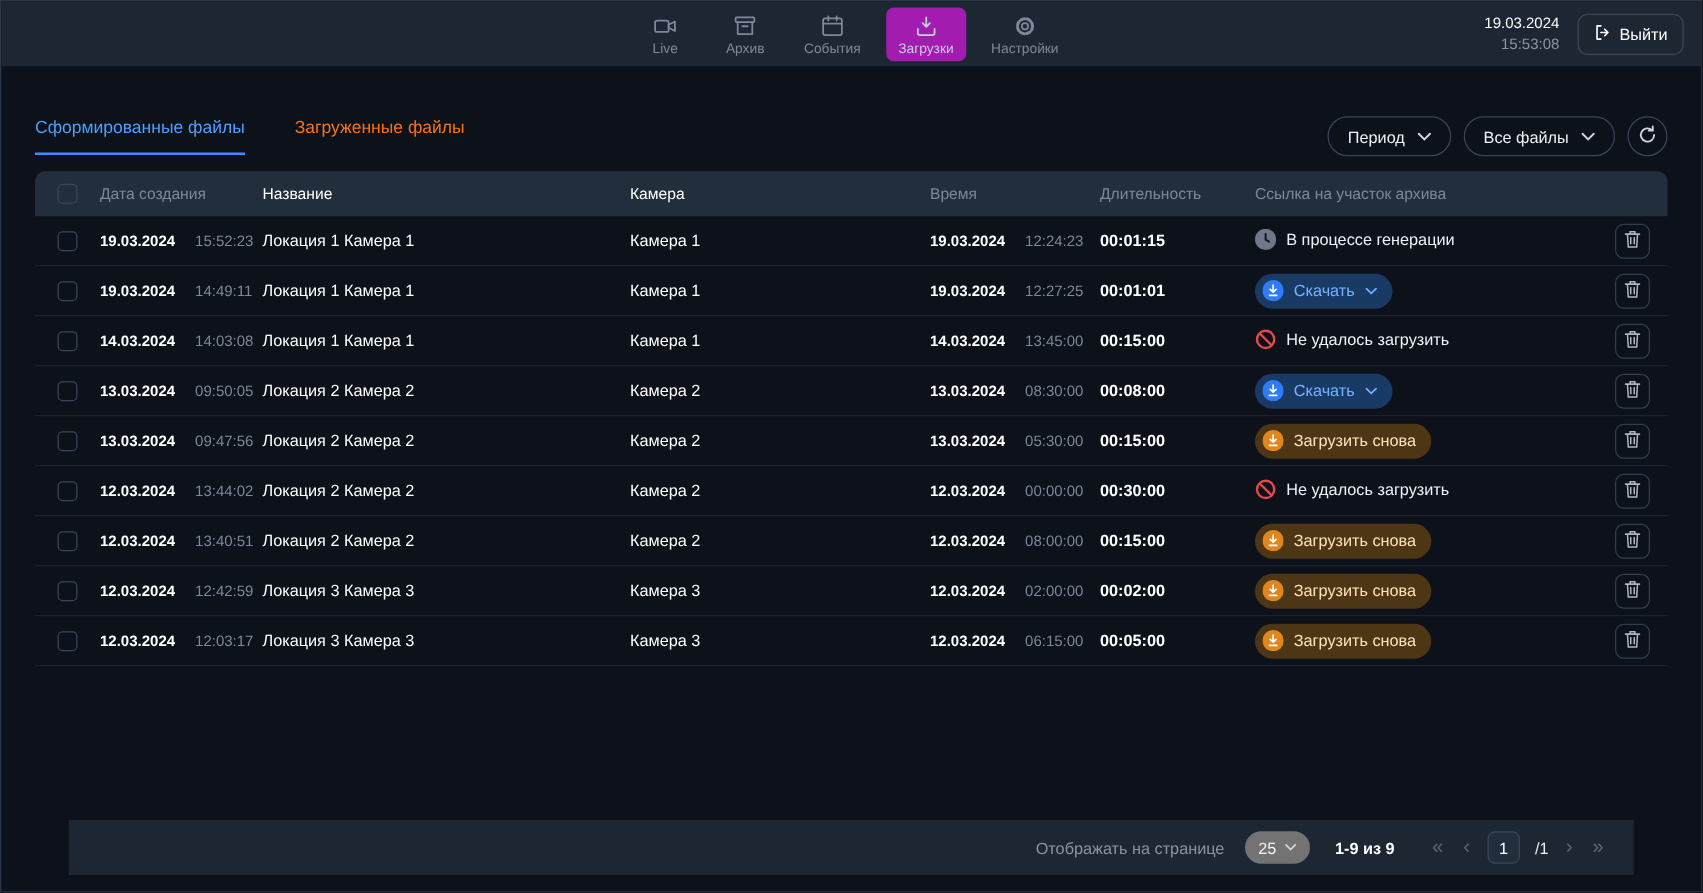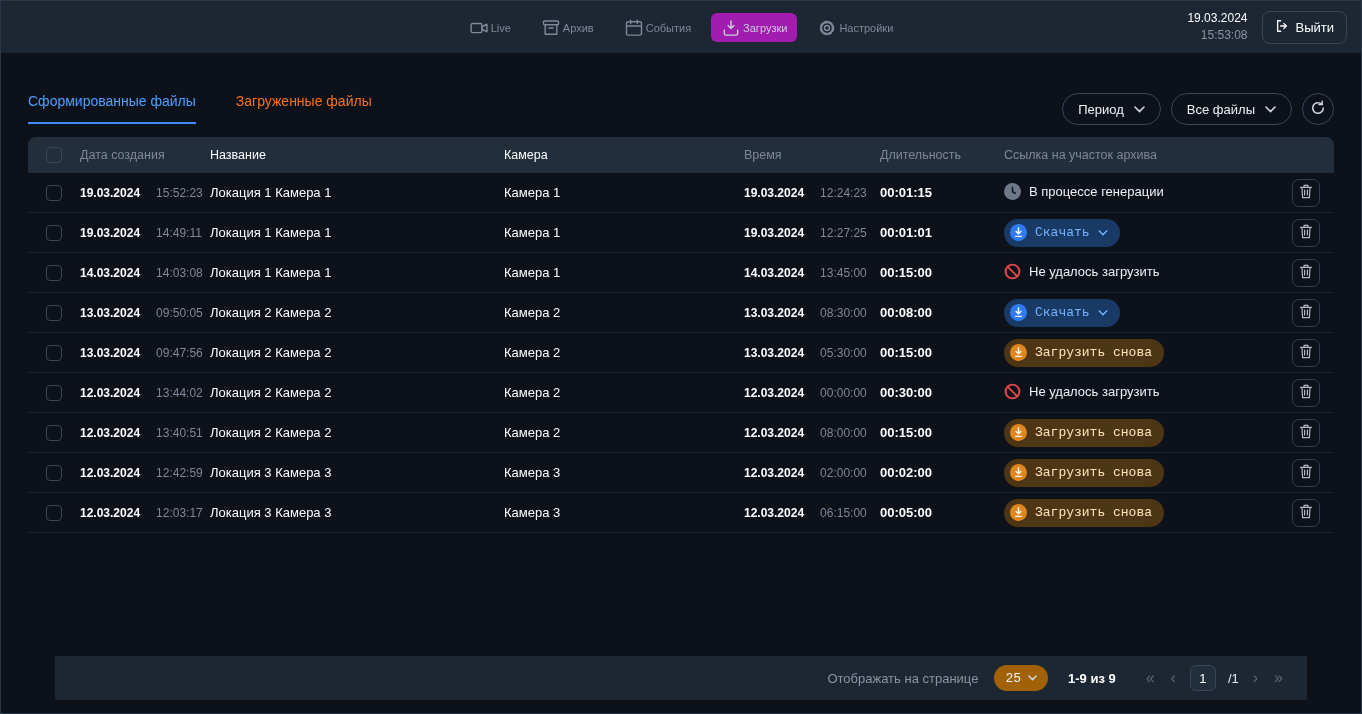--- a/index.html
+++ b/index.html
@@ -3,21 +3,21 @@
 <meta charset="utf-8">
 <style>
   *{box-sizing:border-box;margin:0;padding:0}
   html,body{width:1362px;height:714px;overflow:hidden}
   body{font-family:"Liberation Sans",sans-serif;background:#0c111a;color:#e8edf4}
   .app{display:flex;flex-direction:column;height:100%;position:relative;border:1px solid #2c3748}
 
   
   .topbar{height:52px;background:#1d2734;display:flex;align-items:center;justify-content:center;position:relative;flex-shrink:0}
   .topnav{display:flex;gap:10px;align-items:flex-start}
-  .nav-item{display:flex;flex-direction:row;align-items:center;gap:2px;padding:5px 10px 4px;border-radius:6px;color:#7e8898;font-size:11px;cursor:pointer;min-width:54px}
+  .nav-item{display:flex;flex-direction:column;align-items:center;gap:2px;padding:5px 10px 4px;border-radius:6px;color:#7e8898;font-size:11px;cursor:pointer;min-width:54px}
   .nav-item svg{display:block;stroke:currentColor;fill:none;stroke-width:1.7;stroke-linecap:round;stroke-linejoin:round}
   .nav-item.active{background:#a21caf;color:#c7cfdb}
   .topbar-right{position:absolute;right:14px;top:0;height:100%;display:flex;align-items:center;gap:14px}
   .datetime{text-align:right;font-size:12px;line-height:1.4}
   .datetime .date{color:#fff}
   .datetime .time{color:#8a93a3}
   .logout-btn{display:flex;align-items:center;gap:7px;background:transparent;border:1px solid #3a4658;border-radius:8px;color:#fff;font-size:13px;padding:7px 12px;cursor:pointer;font-family:inherit}
 
   
   .content{flex:1;padding:12px 27px;display:flex;flex-direction:column}
@@ -43,30 +43,30 @@
   .col-status{flex:1;min-width:0}
   .col-actions{width:56px;display:flex;justify-content:center;flex-shrink:0}
   .thead .col-date,.thead .col-time{font-size:12.5px}
   .checkbox{width:16px;height:16px;border:1.5px solid #3a4658;border-radius:4px;display:inline-block;cursor:pointer}
   .d-strong{color:#fff;font-weight:700}
   .d-dim{color:#7e8898;margin-left:16px}
 
   
   .status-plain{display:inline-flex;align-items:center;gap:8px;color:#eef2f7}
   .status-plain .st-ic{display:inline-flex}
-  .status-pill{display:inline-flex;align-items:center;gap:8px;border:none;border-radius:15px;height:28px;padding:0 12px 0 6px;font-size:13px;cursor:pointer;font-family:Liberation Mono, monospace}
+  .status-pill{display:inline-flex;align-items:center;gap:8px;border:none;border-radius:15px;height:28px;padding:0 12px 0 6px;font-size:13px;cursor:pointer;font-family:Liberation Sans, sans-serif}
   .status-pill.blue{background:#1a3a66;color:#77b2ff}
   .status-pill.orange{background:#4d3615;color:#ffe2b8}
   .status-pill .st-ic{display:inline-flex}
   .trash-btn{width:28px;height:28px;border:1px solid #323e50;border-radius:7px;background:transparent;display:flex;align-items:center;justify-content:center;cursor:pointer}
 
   
   .footer{margin:auto 27px 1px;height:44px;background:#1d2734;display:flex;align-items:center;justify-content:flex-end;gap:16px;padding:0 22px;font-size:13px;flex-shrink:0}
   .footer .label{color:#8a93a3}
-  .per-page{display:flex;align-items:center;gap:7px;background:#a16207;border:none;border-radius:14px;height:26px;padding:0 11px;color:#eef2f7;font-size:13px;cursor:pointer;font-family:Liberation Mono, monospace}
+  .per-page{display:flex;align-items:center;gap:7px;background:#737373;border:none;border-radius:14px;height:26px;padding:0 11px;color:#eef2f7;font-size:13px;cursor:pointer;font-family:Liberation Sans, sans-serif}
   .range{color:#fff;font-weight:700;margin-left:4px}
   .pg-group{display:flex;align-items:center;gap:12px;margin-left:12px}
   .pg-btn{background:none;border:none;color:#5d6777;font-size:16px;cursor:pointer;padding:0 2px;font-family:inherit;line-height:1}
   .page-box{min-width:26px;height:26px;border:1px solid #3a4658;background:#232e3c;border-radius:6px;display:flex;align-items:center;justify-content:center;color:#fff;font-size:13px}
   .total{color:#e8edf4}
 </style>
 </head>
 <body>
 
 <div class="app">

